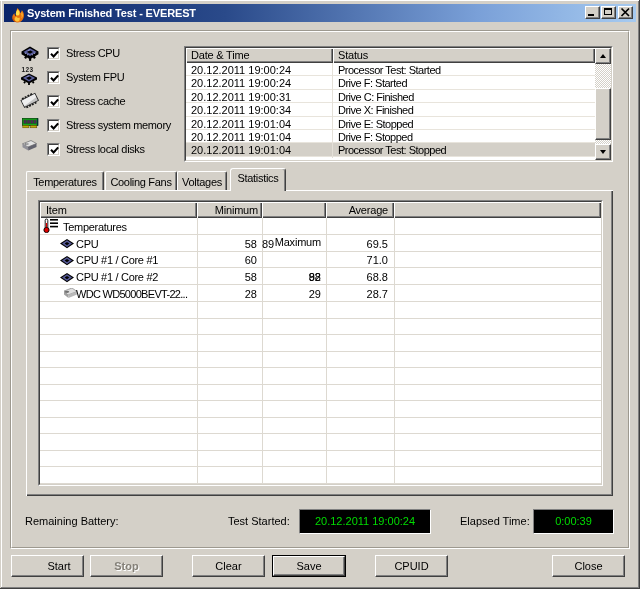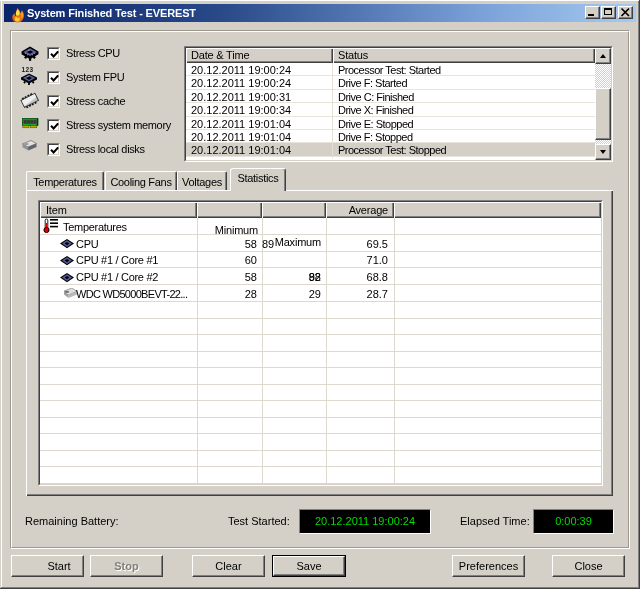--- a/index.html
+++ b/index.html
@@ -283,21 +283,21 @@
   <div class="abs" style="left:26px; top:190px; width:587px; height:306px; background:#d4d0c8; z-index:3;
        box-shadow: inset 1px 1px 0 #fff, inset -1px -1px 0 #404040, inset -2px -2px 0 #808080;">
 
     <div class="abs sunken" style="left:12px; top:10px; width:565px; height:286px;">
       <div class="sunken-i">
 
         <div class="abs hdr" style="left:0; top:0; width:157px; height:16px;">
             <div class="hdrtxt" style="left:6px; top:2px;">Item</div>
           </div>
         <div class="abs hdr" style="left:157px; top:0; width:65px; height:16px;">
-            <div class="hdrtxt" style="right:4px; top:2px;margin-top:20px;">Minimum</div>
+            <div class="hdrtxt" style="right:4px; top:2px;">Minimum</div>
           </div>
         <div class="abs hdr" style="left:222px; top:0; width:64px; height:16px;">
             <div class="hdrtxt" style="right:5px; top:2px;margin-top:32px;">Maximum</div>
           </div>
         <div class="abs hdr" style="left:286px; top:0; width:68px; height:16px;">
             <div class="hdrtxt" style="right:6px; top:2px;">Average</div>
           </div>
         <div class="abs hdr" style="left:354px; top:0; width:207px; height:16px;"></div>
 
         <div class="gridv" style="left:157px; top:16px; height:266px;"></div>
@@ -388,15 +388,15 @@
   <div class="ledbox" style="left:299px; top:509px; width:132px; height:25px;">20.12.2011 19:00:24</div>
   <div class="abs lbl" style="left:460px; top:510px;">Elapsed Time:</div>
   <div class="ledbox" style="left:533px; top:509px; width:81px; height:25px;">0:00:39</div>
 
   <div class="btn" style="left:11px; top:555px;padding-left:23px;">Start</div>
   <div class="btn disabled" style="left:90px; top:555px;">Stop</div>
   <div class="btn" style="left:192px; top:555px;">Clear</div>
   <div class="btn def-outer" style="left:272px; top:555px;">
       <div class="in">Save</div>
     </div>
-  <div class="btn" style="left:452px; top:555px;">Preferences</div>
+  <div class="btn" style="left:375px; top:555px;">CPUID</div>
   <div class="btn" style="left:552px; top:555px;">Close</div>
 </div>
 
 </body></html>

